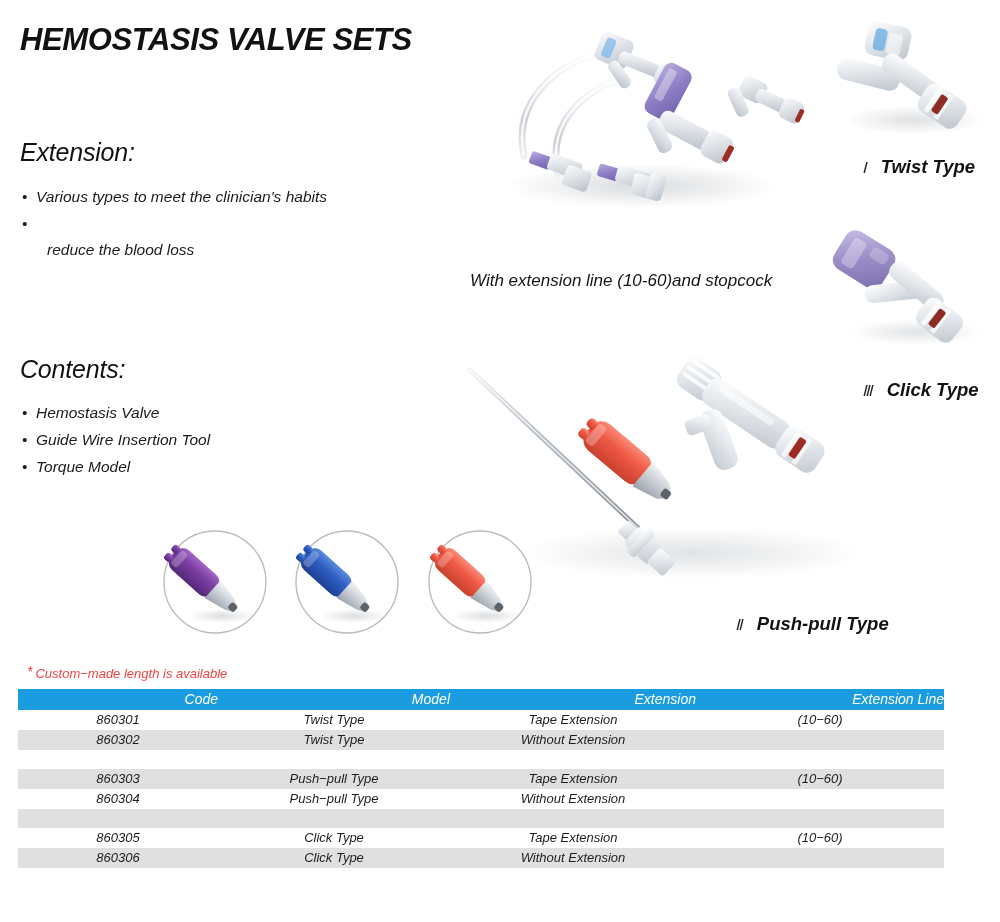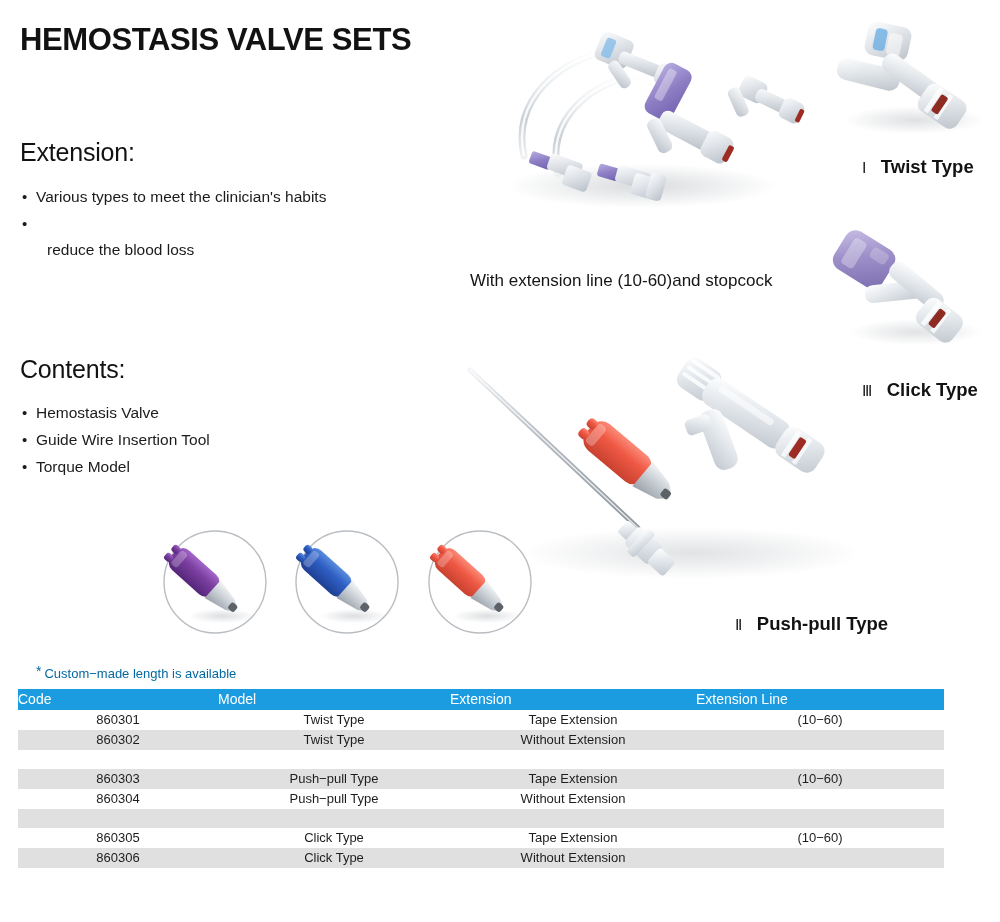--- a/index.html
+++ b/index.html
@@ -4,21 +4,21 @@
 <title>Hemostasis Valve Sets</title>
 <style>
   * { box-sizing: border-box; margin: 0; padding: 0; }
   html, body {
     width: 1000px; height: 922px;
     background: #ffffff;
     font-family: "Liberation Sans", sans-serif;
     color: #1a1a1a;
     overflow: hidden;
   }
-  .page { position: relative; width: 1000px; height: 844px; }
+  .page { position: relative; width: 1000px; height: 844px; font-style: italic; }
 
   
   .title {
     position: absolute; left: 20px; top: 22px;
     font-size: 31px; font-weight: bold; letter-spacing: -0.4px;
     color: #121212;
   }
   .section-head {
     position: absolute; left: 20px;
     font-size: 25px; font-weight: normal; color: #121212;
@@ -54,34 +54,34 @@
   .type-label .num {
     font-size: 15px; letter-spacing: 1.4px; font-weight: 400; color: #222;
   }
   .lbl-twist { left: 862px; top: 156px; }
   .lbl-click { left: 862px; top: 379px; }
   .lbl-push  { left: 735px; top: 613px; }
 
   
   .footnote {
     position: absolute; left: 27px; top: 663px;
-    font-size: 13px; color: #0369a1; margin-left: 9px;
+    font-size: 13px; color: #ef4444;
   }
   .footnote .star { font-size: 14px; vertical-align: 2px; margin-right: 3px; }
 
   
   .spec-table {
     position: absolute; left: 18px; top: 689px;
     width: 926px; border-collapse: collapse;
     table-layout: fixed;
   }
   .spec-table th {
     background: #1b9ce0; color: #ffffff;
     font-size: 14px; font-weight: normal;
-    height: 21px; line-height: 21px; text-align: left;
+    height: 21px; line-height: 21px; text-align: right;
   }
   .spec-table td {
     font-size: 13px; color: #1d1d1d; text-align: center;
     height: 20px; line-height: 20px;
   }
   .spec-table tr.alt td { background: #e0e0e0; }
   .spec-table tr.spacer td { height: 19px; }
   .col-code { width: 200px; }
   .col-model { width: 232px; }
   .col-ext { width: 246px; }

